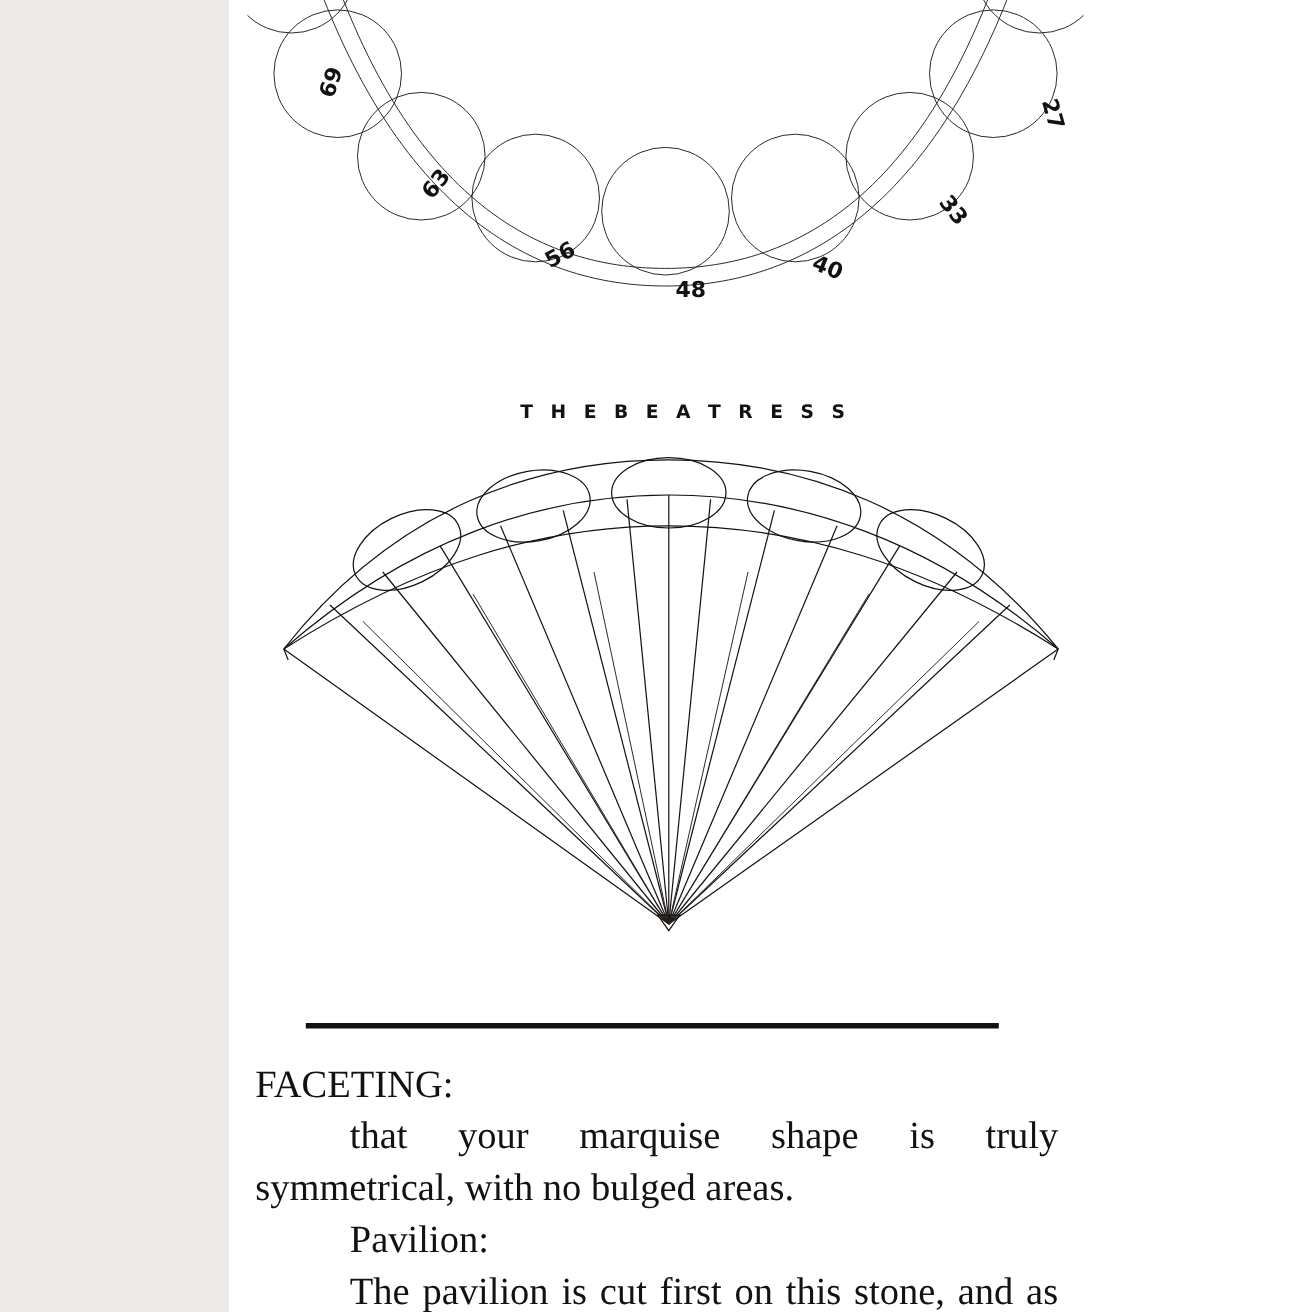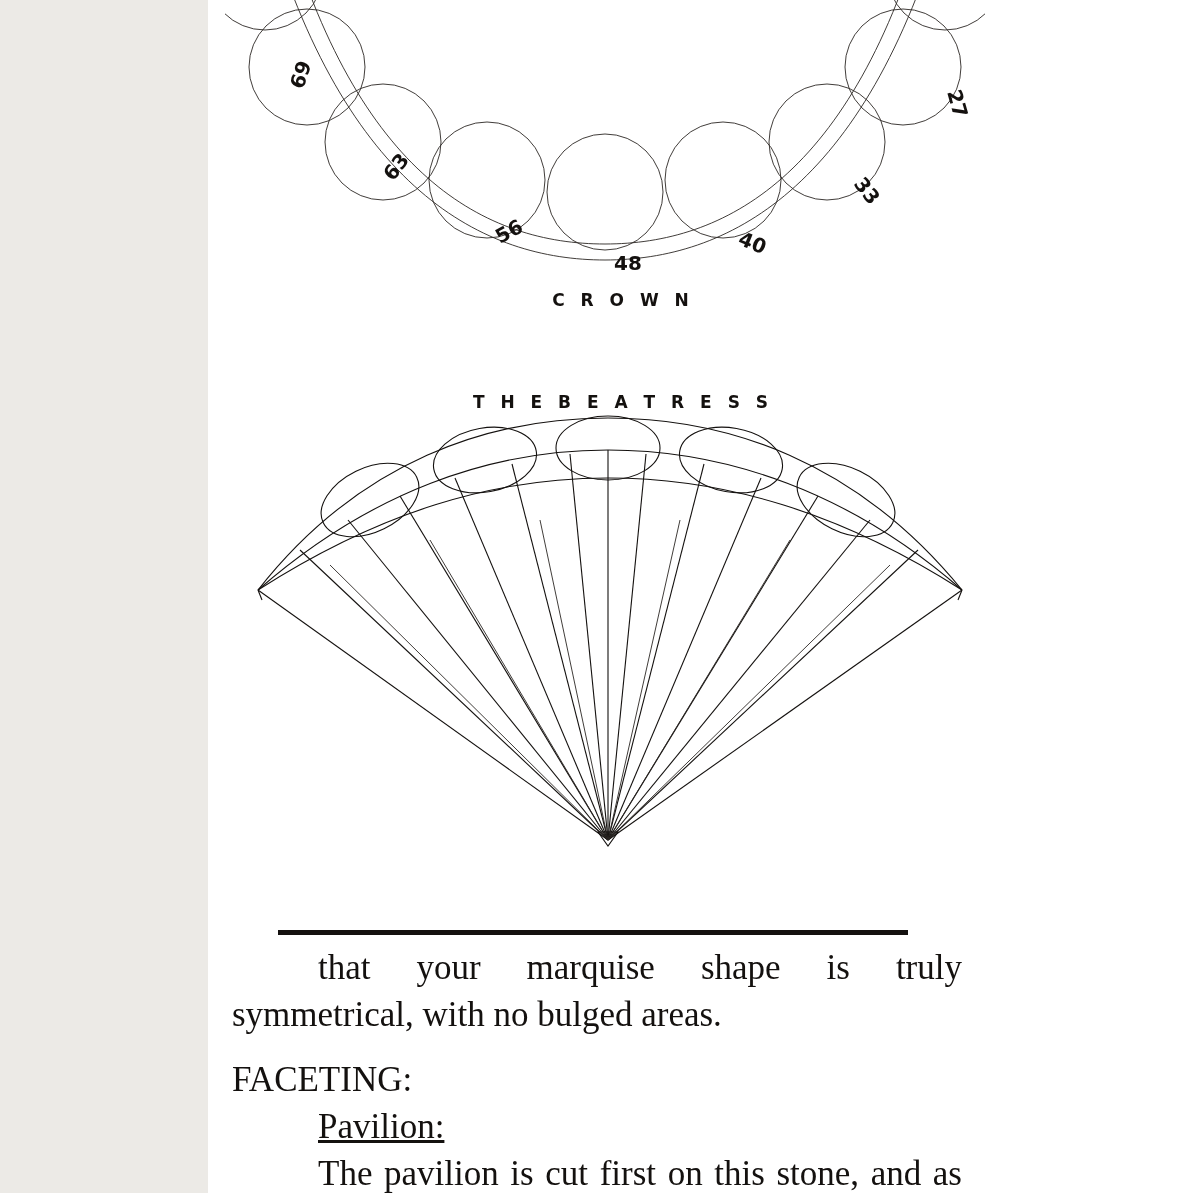--- a/index.html
+++ b/index.html
@@ -42,21 +42,21 @@
     position: absolute;
     width: 100%;
     text-align: center;
     font-family: "DejaVu Sans", sans-serif;
     font-weight: 700;
     font-size: 17px;
     letter-spacing: 5px;
     color: #14110f;
   }
   #cap-crown { left: 208px; top: 290px; width: 830px; }
-  #cap-title { left: 208px; top: 365px; width: 830px; margin-top: 27px; }
+  #cap-title { left: 208px; top: 365px; width: 830px; }
   #cap-side  { left: 208px; top: 872px; width: 830px; }
 
   .rule {
     position: absolute;
     left: 278px;
     top: 930px;
     width: 630px;
     height: 5px;
     background: #14110f;
   }
@@ -70,21 +70,21 @@
     font-family: "Liberation Serif", serif;
     font-size: 35px;
     line-height: 1.34;
   }
   .p-justify {
     text-align: justify;
     text-align-last: left;
     text-indent: 86px;
   }
   .p-head  { text-indent: 0px; }
-  .p-sub   { text-indent: 86px; text-decoration: underline; }
+  .p-sub   { text-indent: 86px; }
   .tight { margin: 0; }
   .gap { margin-top: 18px; }
 
   svg text.num {
     font-family: "DejaVu Sans", sans-serif;
     font-size: 20px;
     font-weight: 700;
     fill: #14110f;
   }
   svg .ln {
@@ -125,21 +125,20 @@
 
     <text class="num" x="78" y="98" transform="rotate(-72 78 98)">69</text>
     <text class="num" x="168" y="190" transform="rotate(-52 168 190)">63</text>
     <text class="num" x="275" y="252" transform="rotate(-28 275 252)">56</text>
     <text class="num" x="389" y="278">48</text>
     <text class="num" x="512" y="252" transform="rotate(22 512 252)">40</text>
     <text class="num" x="628" y="192" transform="rotate(52 628 192)">33</text>
     <text class="num" x="722" y="100" transform="rotate(74 722 100)">27</text>
   </svg>
 
-  <div id="cap-crown" class="caption">C R O W N</div>
 
   <div id="cap-title" class="caption">T H E   B E A T R E S S</div>
 
   <svg id="fig-side" class="fig" viewBox="0 0 740 470">
 
     <path class="ln" d="M 18 190 C 120 60 250 18 368 18 C 486 18 616 60 722 190"></path>
     <path class="ln" d="M 18 190 C 130 92 250 50 368 50 C 486 50 610 92 722 190"></path>
     <path class="ln" d="M 18 190 C 140 112 252 78 368 78 C 484 78 600 112 722 190"></path>
 
     <path class="ln" d="M 18 190 L 22 200"></path>
@@ -178,19 +177,19 @@
       <path d="M 650 165 L 368 440"></path>
     </g>
 
     <path class="ln" d="M 358 432 L 368 446 L 378 432 Z" fill="#14110f"></path>
   </svg>
 
 
   <div class="rule"></div>
 
   <div class="body-text">
+    <p class="tight gap p-head">FACETING:</p>
     <p class="tight p-justify">that your marquise shape is truly symmetrical, with no bulged areas.</p>
-    <p class="tight gap p-head">FACETING:</p>
     <p class="tight p-sub">Pavilion:</p>
     <p class="tight p-justify">The pavilion is cut first on this stone, and as the preform is already dopped on</p>
   </div>
 
 </div>
 
 </body></html>

